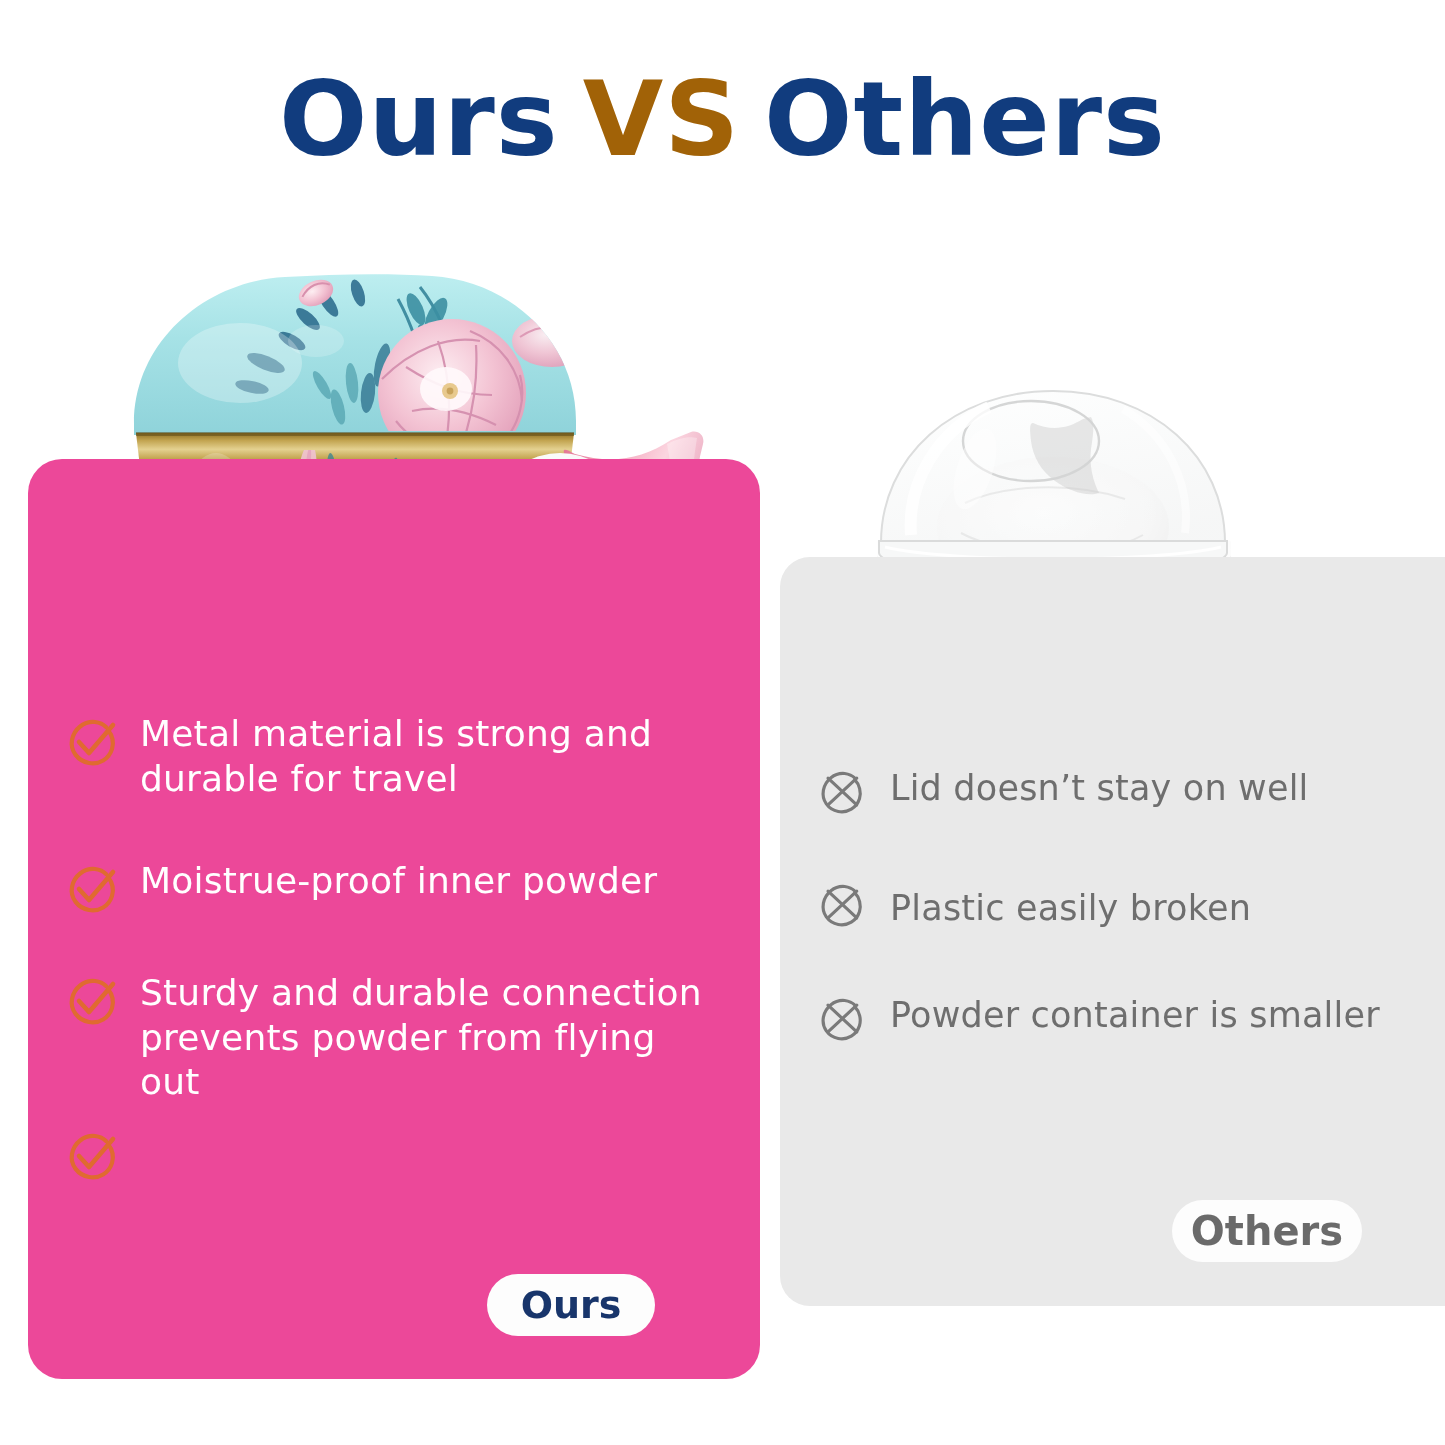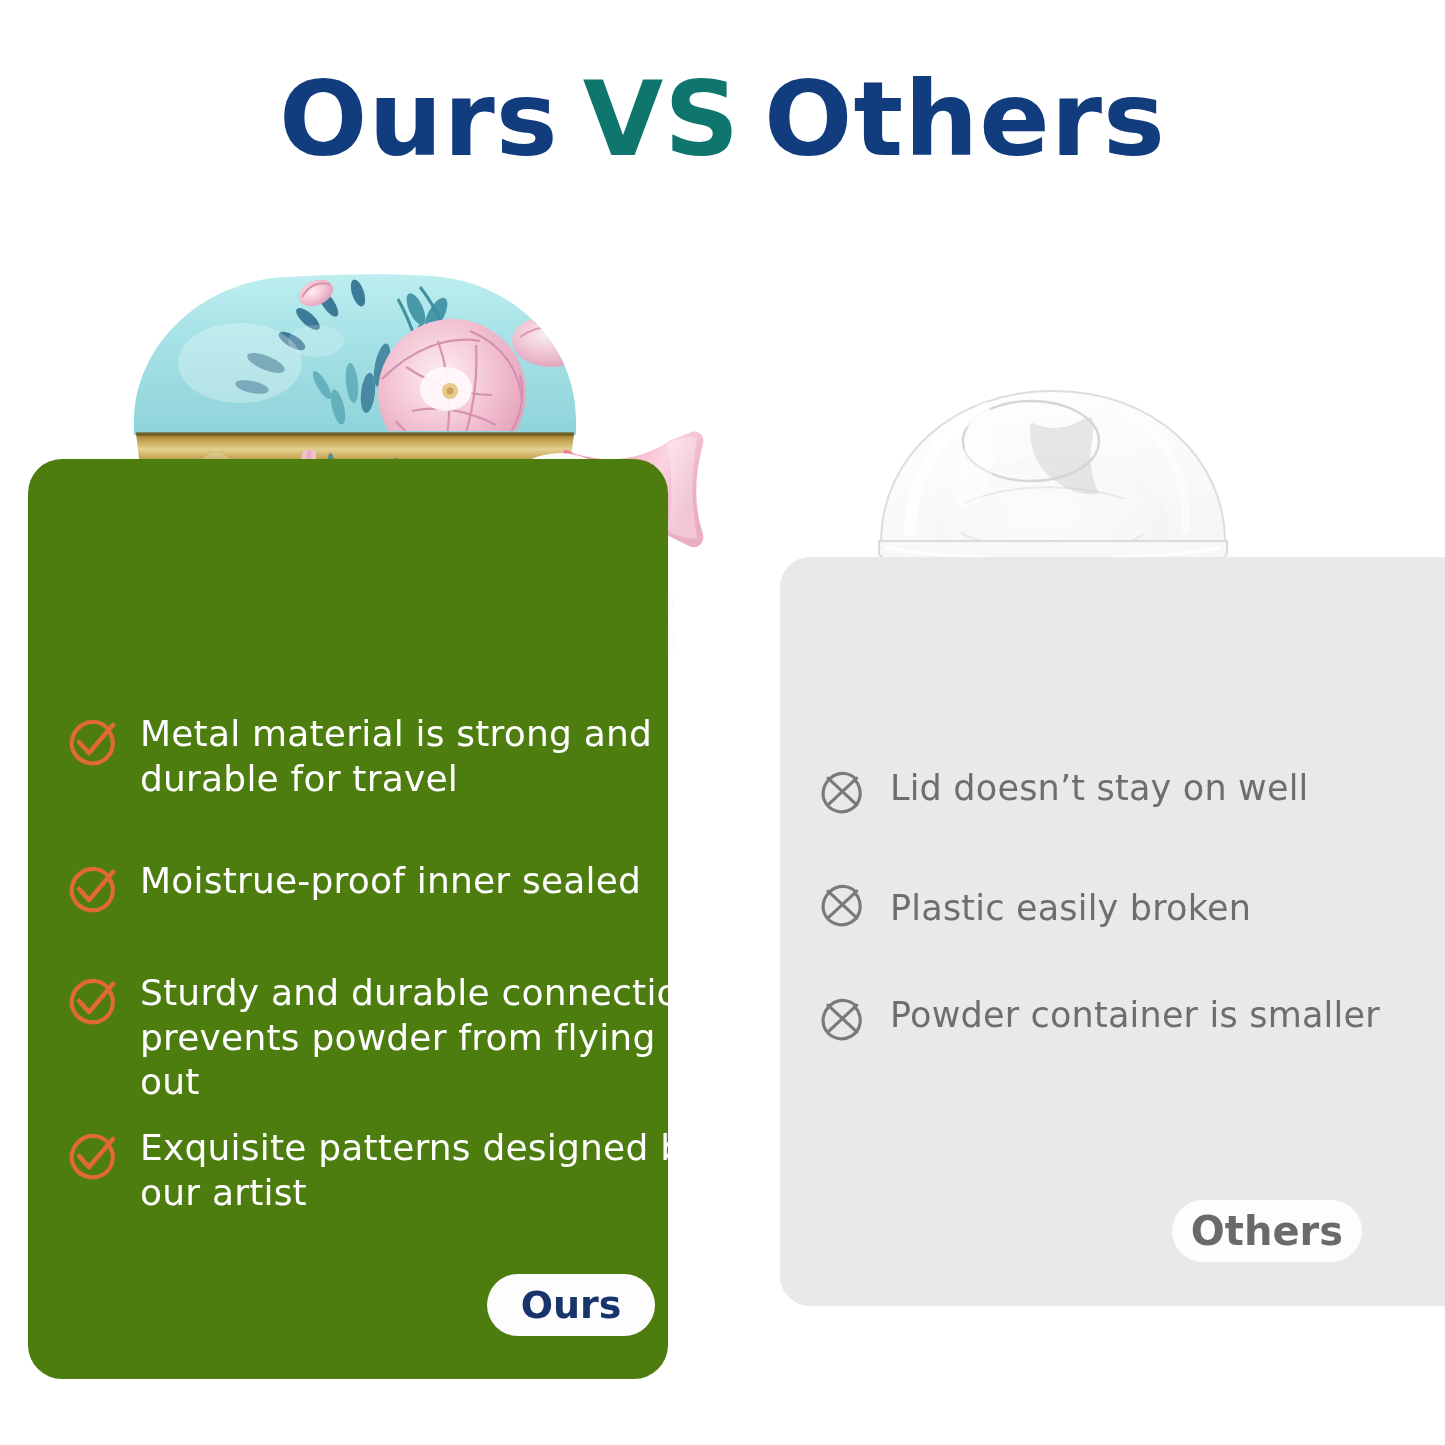--- a/index.html
+++ b/index.html
@@ -24,35 +24,35 @@
     width: 1445px;
     text-align: center;
     font-family: "DejaVu Sans", sans-serif;
     font-size: 104px;
     font-weight: bold;
     letter-spacing: 1px;
     white-space: nowrap;
     line-height: 1.1;
   }
   #title .w-ours, #title .w-others { color: #113c7e; }
-  #title .w-vs { color: #0f766e; }
+  #title .w-vs { color: #a16207; }
   #title span { display: inline-block; }
   #title .sp { width: 24px; }
 
   
   .panel {
     position: absolute;
     box-sizing: border-box;
   }
   #panel-ours {
     left: 28px;
     top: 459px;
-    width: 640px;
+    width: 732px;
     height: 920px;
-    background: #4d7c0f;
+    background: #ec4899;
     border-radius: 34px;
   }
   #panel-others {
     left: 780px;
     top: 557px;
     width: 695px;
     height: 749px;
     background: #e9e9e9;
     border-radius: 30px;
   }
@@ -501,41 +501,40 @@
         <span class="feature-text">Metal material is strong and durable for travel</span>
       </div>
 
       <div class="feature-row row-1">
         <span class="feature-icon">
           <svg viewBox="0 0 54 54" xmlns="http://www.w3.org/2000/svg">
             <path d="M44,16 C48,21 50,28 48,35 C45,45 35,51 25,49 C14,47 6,37 8,26 C10,15 20,7 31,8 C35,8.5 39,10 42,13" fill="none" stroke="#e06a30" stroke-width="4.2" stroke-linecap="round"></path>
             <path d="M15,28 L25,39 L49,11" fill="none" stroke="#e06a30" stroke-width="4.6" stroke-linecap="round" stroke-linejoin="round"></path>
           </svg>
         </span>
-        <span class="feature-text">Moistrue-proof inner sealed</span>
+        <span class="feature-text">Moistrue-proof inner powder</span>
       </div>
 
       <div class="feature-row row-2">
         <span class="feature-icon">
           <svg viewBox="0 0 54 54" xmlns="http://www.w3.org/2000/svg">
             <path d="M44,16 C48,21 50,28 48,35 C45,45 35,51 25,49 C14,47 6,37 8,26 C10,15 20,7 31,8 C35,8.5 39,10 42,13" fill="none" stroke="#e06a30" stroke-width="4.2" stroke-linecap="round"></path>
             <path d="M15,28 L25,39 L49,11" fill="none" stroke="#e06a30" stroke-width="4.6" stroke-linecap="round" stroke-linejoin="round"></path>
           </svg>
         </span>
         <span class="feature-text">Sturdy and durable connection prevents powder from flying out</span>
       </div>
 
       <div class="feature-row row-3">
         <span class="feature-icon">
           <svg viewBox="0 0 54 54" xmlns="http://www.w3.org/2000/svg">
             <path d="M44,16 C48,21 50,28 48,35 C45,45 35,51 25,49 C14,47 6,37 8,26 C10,15 20,7 31,8 C35,8.5 39,10 42,13" fill="none" stroke="#e06a30" stroke-width="4.2" stroke-linecap="round"></path>
             <path d="M15,28 L25,39 L49,11" fill="none" stroke="#e06a30" stroke-width="4.6" stroke-linecap="round" stroke-linejoin="round"></path>
           </svg>
         </span>
-        <span class="feature-text">Exquisite patterns designed by our artist</span>
       </div>
 
     </div>
   </div>
 
   <div class="panel" id="panel-others">
     <div class="feature-list">
 
       <div class="feature-row row-0">
         <span class="feature-icon">

